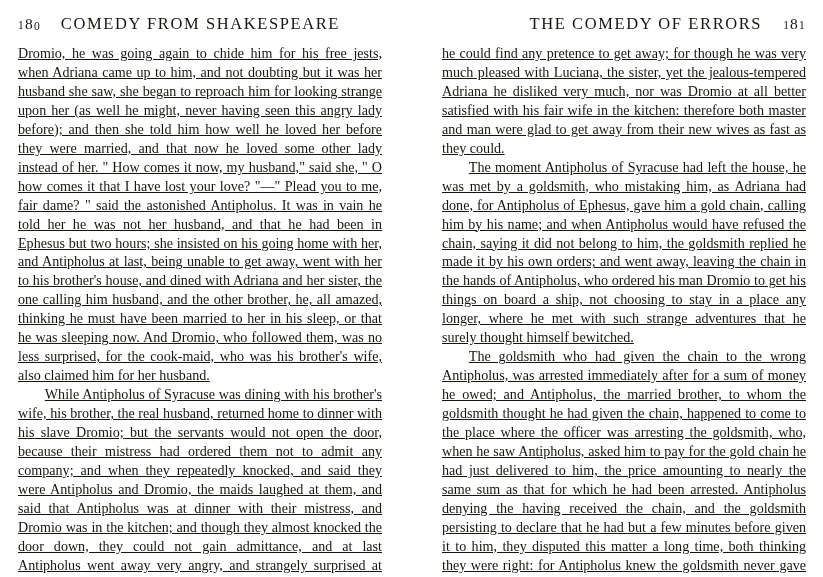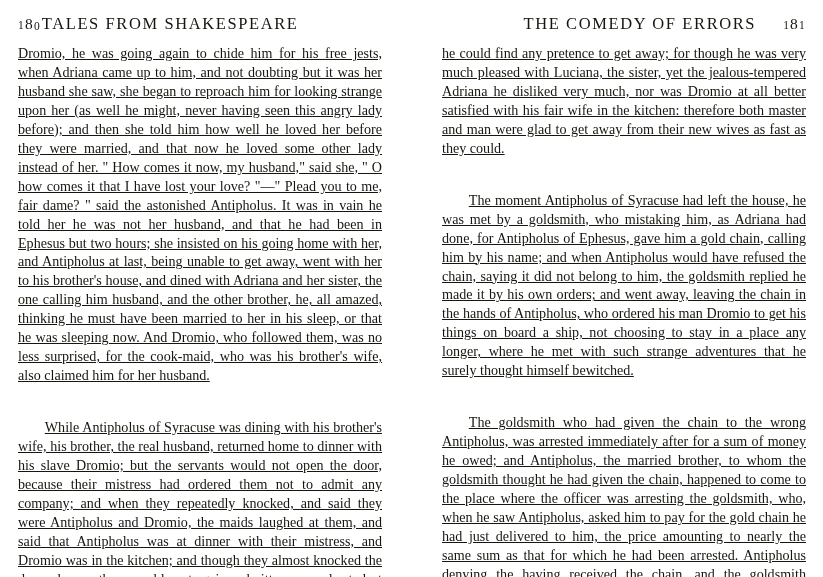--- a/index.html
+++ b/index.html
@@ -41,22 +41,22 @@
   }
   
   .folio .d1 { font-size: 11.5px; position: relative; top: -0.5px; }
   .folio .d8 { font-size: 15.5px; }
   .folio .d0 { font-size: 11.5px; position: relative; top: 0.5px; }
 
   .head-title {
     font-size: 16.5px;
     letter-spacing: 1.6px;
   }
-  .running-head.left .folio  { margin-right: 1px; }
-  .running-head.right .folio { margin-left: 27px; }
+  .running-head.left .folio  { margin-right: 20px; }
+  .running-head.right .folio { margin-left: 21px; }
 
   
   .columns {
     position: absolute;
     top: 44px;
     left: 0;
     right: 0;
     display: flex;
     justify-content: space-between;
   }
@@ -71,39 +71,38 @@
   .col.left  { margin-left: 18px; }
   .col.right { margin-right: 17px; }
 
   .col p {
     margin: 0;
     text-indent: 0;
     text-decoration: underline;
   }
   .col p.indent {
     text-indent: 1.9em;
-    margin-top: 33px;
   }
   
   .col p:last-child {
     text-align: justify;
   }
   .col p:last-child::after {
     content: "";
     display: inline-block;
     width: 100%;
   }
 </style>
 </head>
 <body>
 
 <div class="page">
 
   <div class="running-head left">
-    <span class="folio"><span class="d1">1</span><span class="d8">8</span><span class="d0">0</span></span><span class="head-title">TALES FROM SHAKESPEARE</span>
+    <span class="folio"><span class="d1">1</span><span class="d8">8</span><span class="d0">0</span></span><span class="head-title">COMEDY FROM SHAKESPEARE</span>
   </div>
 
   <div class="running-head right">
     <span class="head-title">THE COMEDY OF ERRORS</span><span class="folio"><span class="d1">1</span><span class="d8">8</span><span class="d1">1</span></span>
   </div>
 
   <div class="columns">
 
     <div class="col left">
       <p>Dromio, he was going again to chide him for his free jests, when Adriana came up to him, and not doubting but it was her husband she saw, she began to reproach him for looking strange upon her (as well he might, never having seen this angry lady before); and then she told him how well he loved her before they were married, and that now he loved some other lady instead of her.  " How comes it now, my husband," said she, " O how comes it that I have lost your love? "—" Plead you to me, fair dame? " said the astonished Antipholus.  It was in vain he told her he was not her husband, and that he had been in Ephesus but two hours; she insisted on his going home with her, and Antipholus at last, being unable to get away, went with her to his brother's house, and dined with Adriana and her sister, the one calling him husband, and the other brother, he, all amazed, thinking he must have been married to her in his sleep, or that he was sleeping now.  And Dromio, who followed them, was no less surprised, for the cook-maid, who was his brother's wife, also claimed him for her husband.</p>

